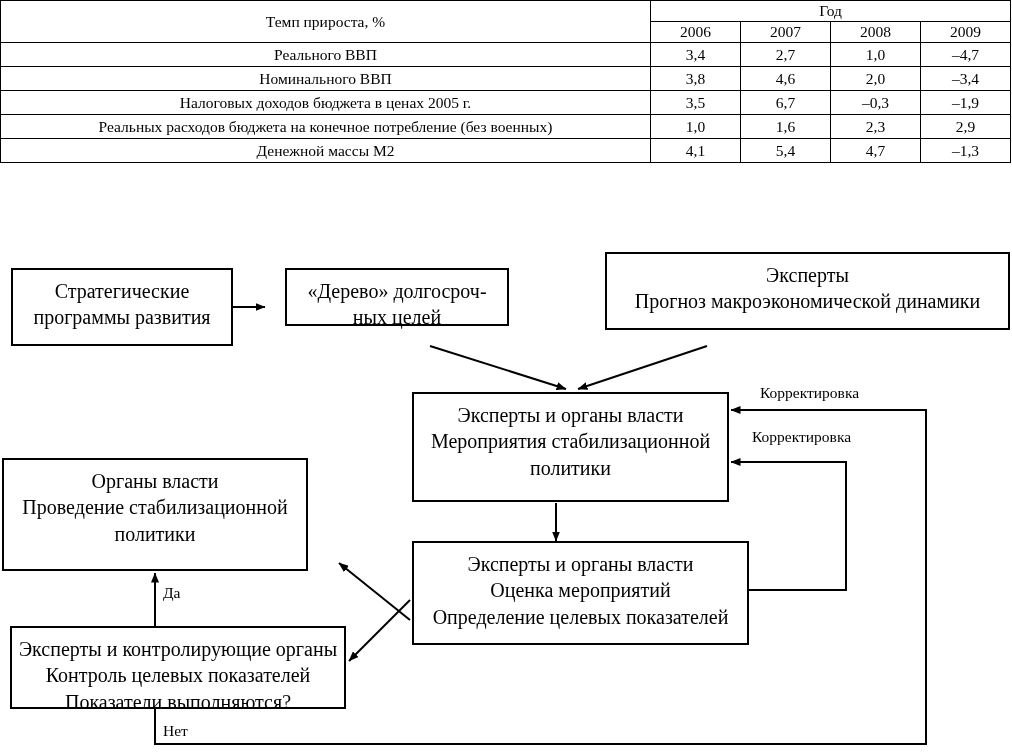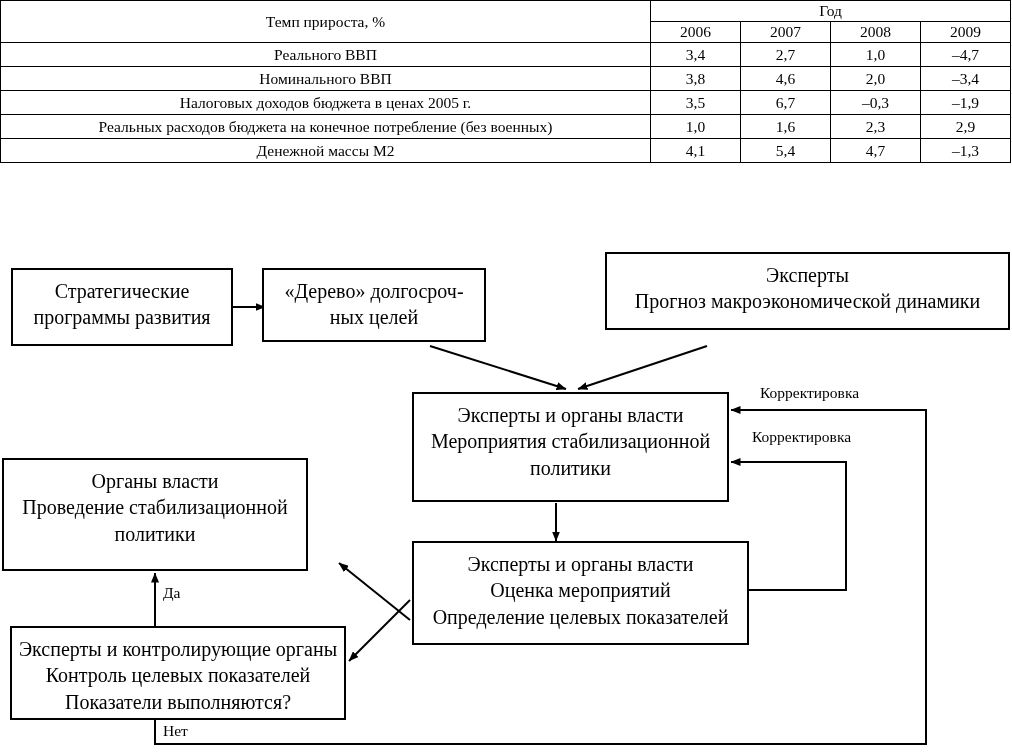--- a/index.html
+++ b/index.html
@@ -153,21 +153,21 @@
 
       <path d="M155,709 L155,744 L926,744 L926,410 L731,410"></path>
     </g>
   </svg>
 
   <div class="box" style="left:11px;top:268px;width:222px;height:78px;">
     <span class="box-text">Стратегические
 программы развития</span>
   </div>
 
-  <div class="box" style="left:262px;top:268px;width:224px;height:74px;">
+  <div class="box" style="left:285px;top:268px;width:224px;height:58px;">
     <span class="box-text">«Дерево» долгосроч-
 ных целей</span>
   </div>
 
   <div class="box" style="left:605px;top:252px;width:405px;height:78px;">
     <span class="box-text">Эксперты
 Прогноз макроэкономической динамики</span>
   </div>
 
   <div class="box" style="left:412px;top:392px;width:317px;height:110px;">
@@ -181,21 +181,21 @@
 Проведение стабилизационной
 политики</span>
   </div>
 
   <div class="box" style="left:412px;top:541px;width:337px;height:104px;">
     <span class="box-text">Эксперты и органы власти
 Оценка мероприятий
 Определение целевых показателей</span>
   </div>
 
-  <div class="box" style="left:10px;top:626px;width:336px;height:94px;">
+  <div class="box" style="left:10px;top:626px;width:336px;height:83px;">
     <span class="box-text">Эксперты и контролирующие органы
 Контроль целевых показателей
 Показатели выполняются?</span>
   </div>
 
   <div class="edge-label" style="left:760px;top:384px;">Корректировка</div>
 
   <div class="edge-label" style="left:752px;top:428px;">Корректировка</div>
 
   <div class="edge-label" style="left:163px;top:584px;">Да</div>

